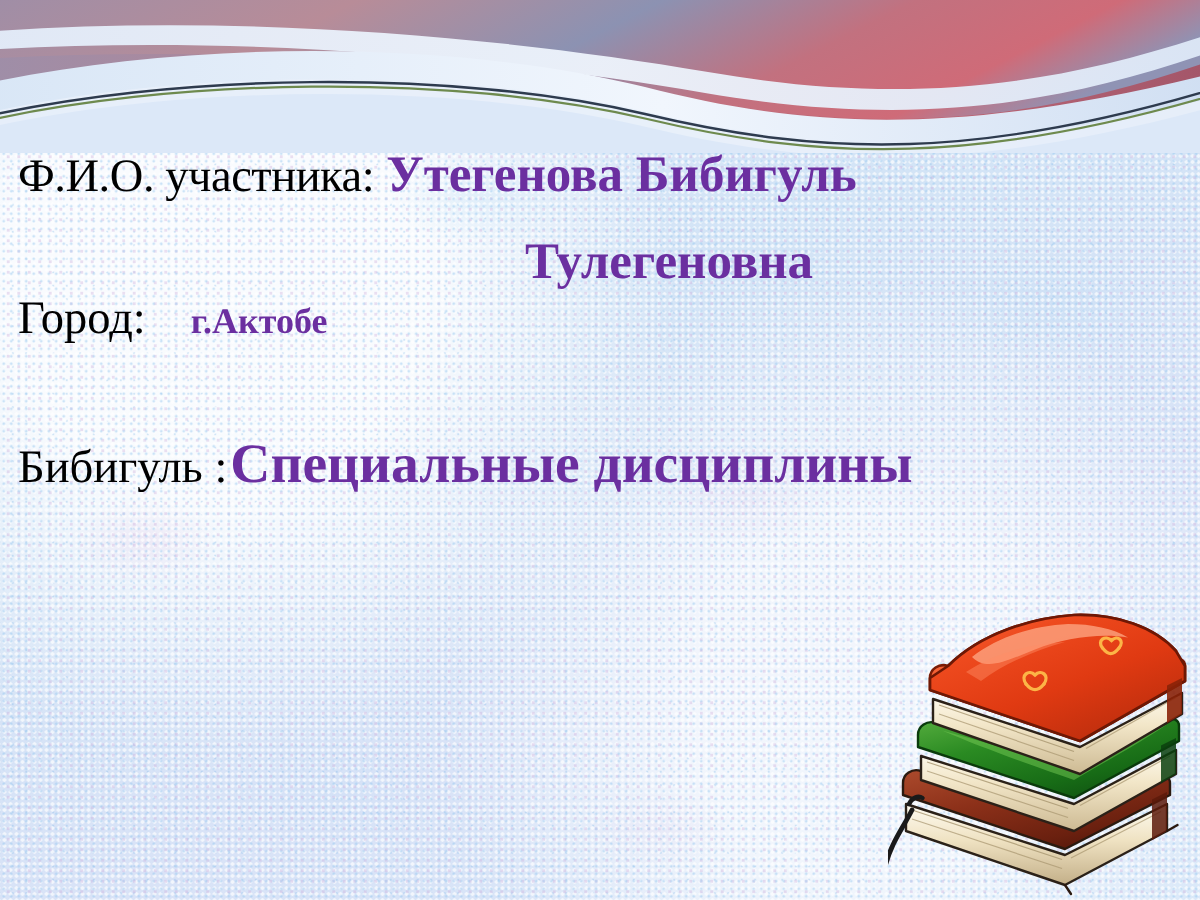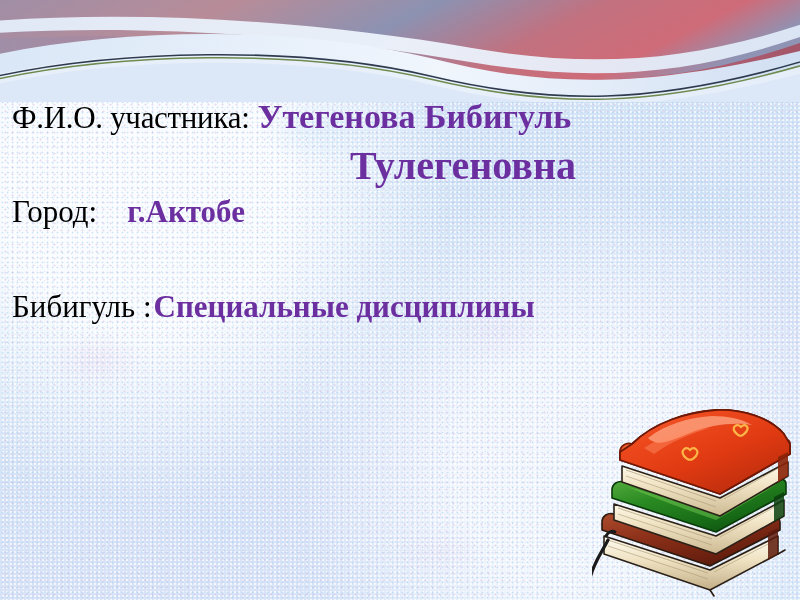--- a/index.html
+++ b/index.html
@@ -84,29 +84,29 @@
     color: #6B2FA0;
     font-weight: bold;
   }
 
   
   .line-name      { left: 12px; top: 100px; font-size: 31px; }
   .line-name .label { font-size: 31px; letter-spacing: -0.3px; }
   .line-name .value { font-size: 34px; margin-left: 8px; }
 
   
-  .line-name2     { left: 350px; top: 146px; font-size: 40px; }
+  .line-name2     { left: 350px; top: 158px; font-size: 34px; }
 
   
   .line-city      { left: 12px; top: 196px; font-size: 31px; }
-  .line-city .value { font-size: 31px; margin-left: 30px; }
+  .line-city .value { font-size: 24px; margin-left: 30px; }
 
   
   .line-nom       { left: 12px; top: 291px; font-size: 31px; }
-  .line-nom .value { font-size: 31px; margin-left: 2px; margin-top: 40px; }
+  .line-nom .value { font-size: 37px; margin-left: 2px; margin-top: 40px; }
 
   
   .books {
     position: absolute;
     left: 592px;
     top: 404px;
     width: 208px;
     height: 196px;
   }
   .books svg { display: block; }

